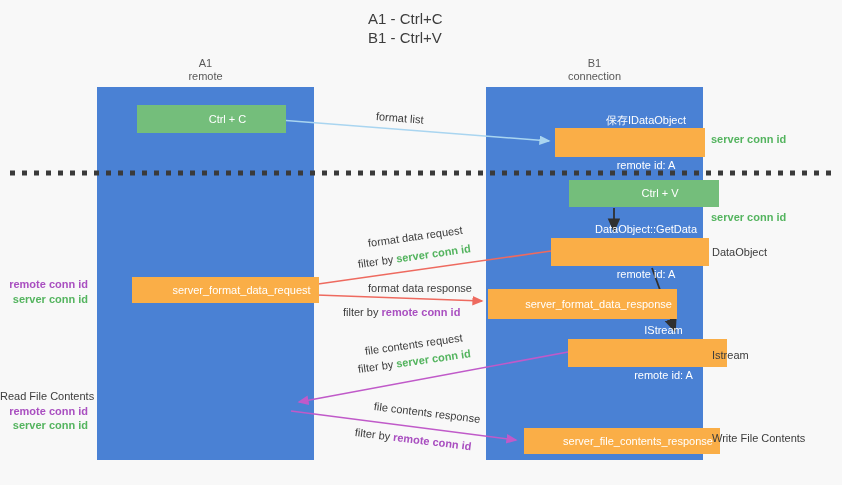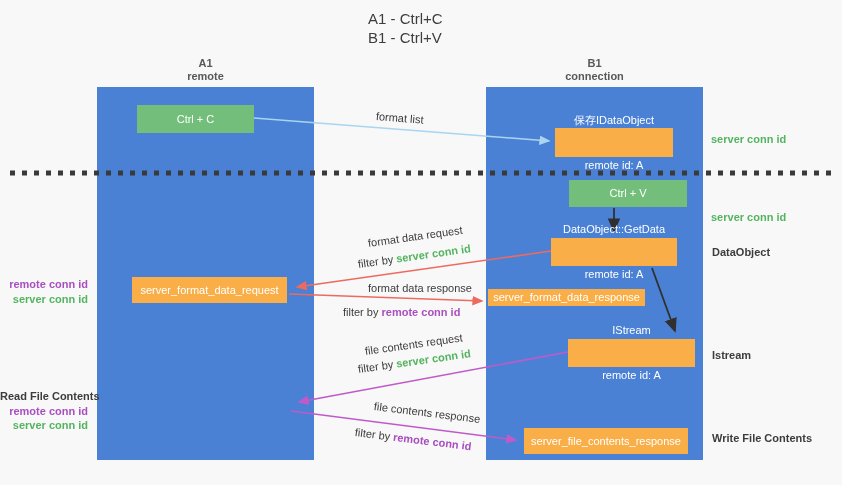--- a/index.html
+++ b/index.html
@@ -1,41 +1,41 @@
 <!DOCTYPE html>
 <html><head>
 <meta charset="utf-8">
 <style>
   html,body { margin:0; padding:0; background:#f8f8f8; font-family:"Liberation Sans", sans-serif; }
   .stage { position:relative; width:842px; height:485px; background:#f8f8f8; overflow:hidden;border-radius:15px; }
 
   .title { position:absolute; left:368px; top:9px; font-size:15px; line-height:19px; color:#3d3d3d; }
 
   .lane-header { position:absolute; top:57px; width:217px; text-align:center;
-                 font-size:11px; line-height:13px; color:#595959; z-index:3;font-weight:bold; }
+                 font-size:11px; line-height:13px; color:#595959; z-index:3; }
   .lane { position:absolute; top:87px; width:217px; height:373px; background:#4a81d4; z-index:1; }
 
   svg.overlay { position:absolute; left:0; top:0; z-index:2; }
 
   .node { position:absolute; z-index:3; display:flex; flex-direction:column; align-items:center;
           justify-content:center; color:#ffffff; font-size:11px; line-height:13px; text-align:center;
-          white-space:nowrap; }
+          white-space:nowrap;padding-left:32px; }
   .green-box  { background:#74be7b; }
   .orange-box { background:#faae47;gap:32px; }
 
   .label { position:absolute; z-index:3; font-size:11px; color:#3c3c3c; white-space:nowrap; }
   .rot-n8 { transform:rotate(-8deg); transform-origin:left center; }
   .rot-p7 { transform:rotate(7deg);  transform-origin:left center; }
   .rot-p4 { transform:rotate(4.5deg); transform-origin:left center; }
   .bold-green  { color:#54b45f; font-weight:bold; }
   .bold-purple { color:#a94fc0; font-weight:bold; }
 
   .left-col { position:absolute; left:0; width:88px; text-align:right; z-index:3;
               font-size:11px; line-height:15px; white-space:nowrap; }
-  .dark { color:#3c3c3c;font-weight:bold; }
+  .dark { color:#3c3c3c; }
 </style>
 </head>
 <body>
 
 <div class="stage">
 
   <div class="title">
     <div>A1 - Ctrl+C</div>
     <div>B1 - Ctrl+V</div>
   </div>
@@ -100,21 +100,21 @@
 
   <div class="node orange-box" style="left:551px; top:238px; width:126px; height:28px">
     <span>DataObject::GetData</span>
     <span>remote id: A</span>
   </div>
 
   <div class="node orange-box" style="left:132px; top:277px; width:155px; height:26px">
     <span>server_format_data_request</span>
   </div>
 
-  <div class="node orange-box" style="left:488px; top:289px; width:157px; height:17px">
+  <div class="node orange-box" style="left:488px; top:289px; width:157px; height:30px">
     <span>server_format_data_response</span>
   </div>
 
   <div class="node orange-box" style="left:568px; top:339px; width:127px; height:28px">
     <span>IStream</span>
     <span>remote id: A</span>
   </div>
 
 
   <div class="node orange-box" style="left:524px; top:428px; width:164px; height:26px">

